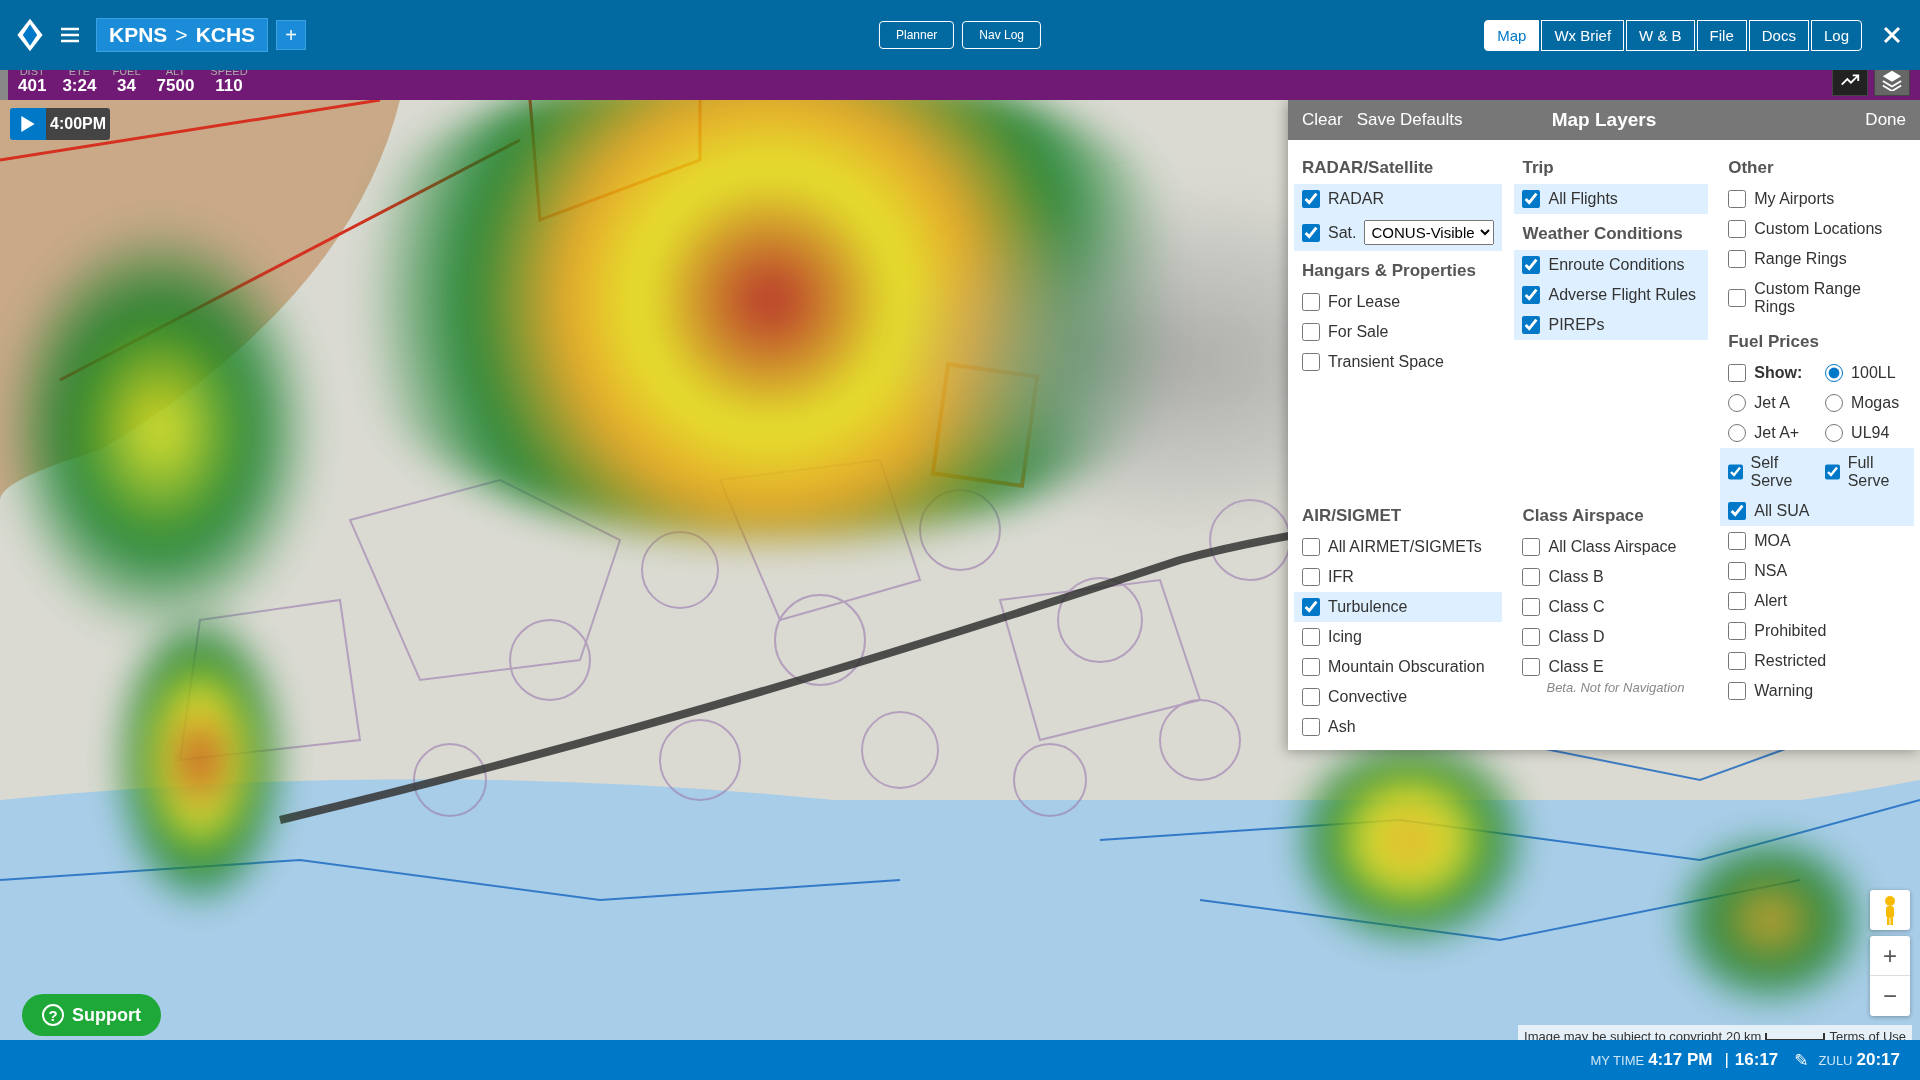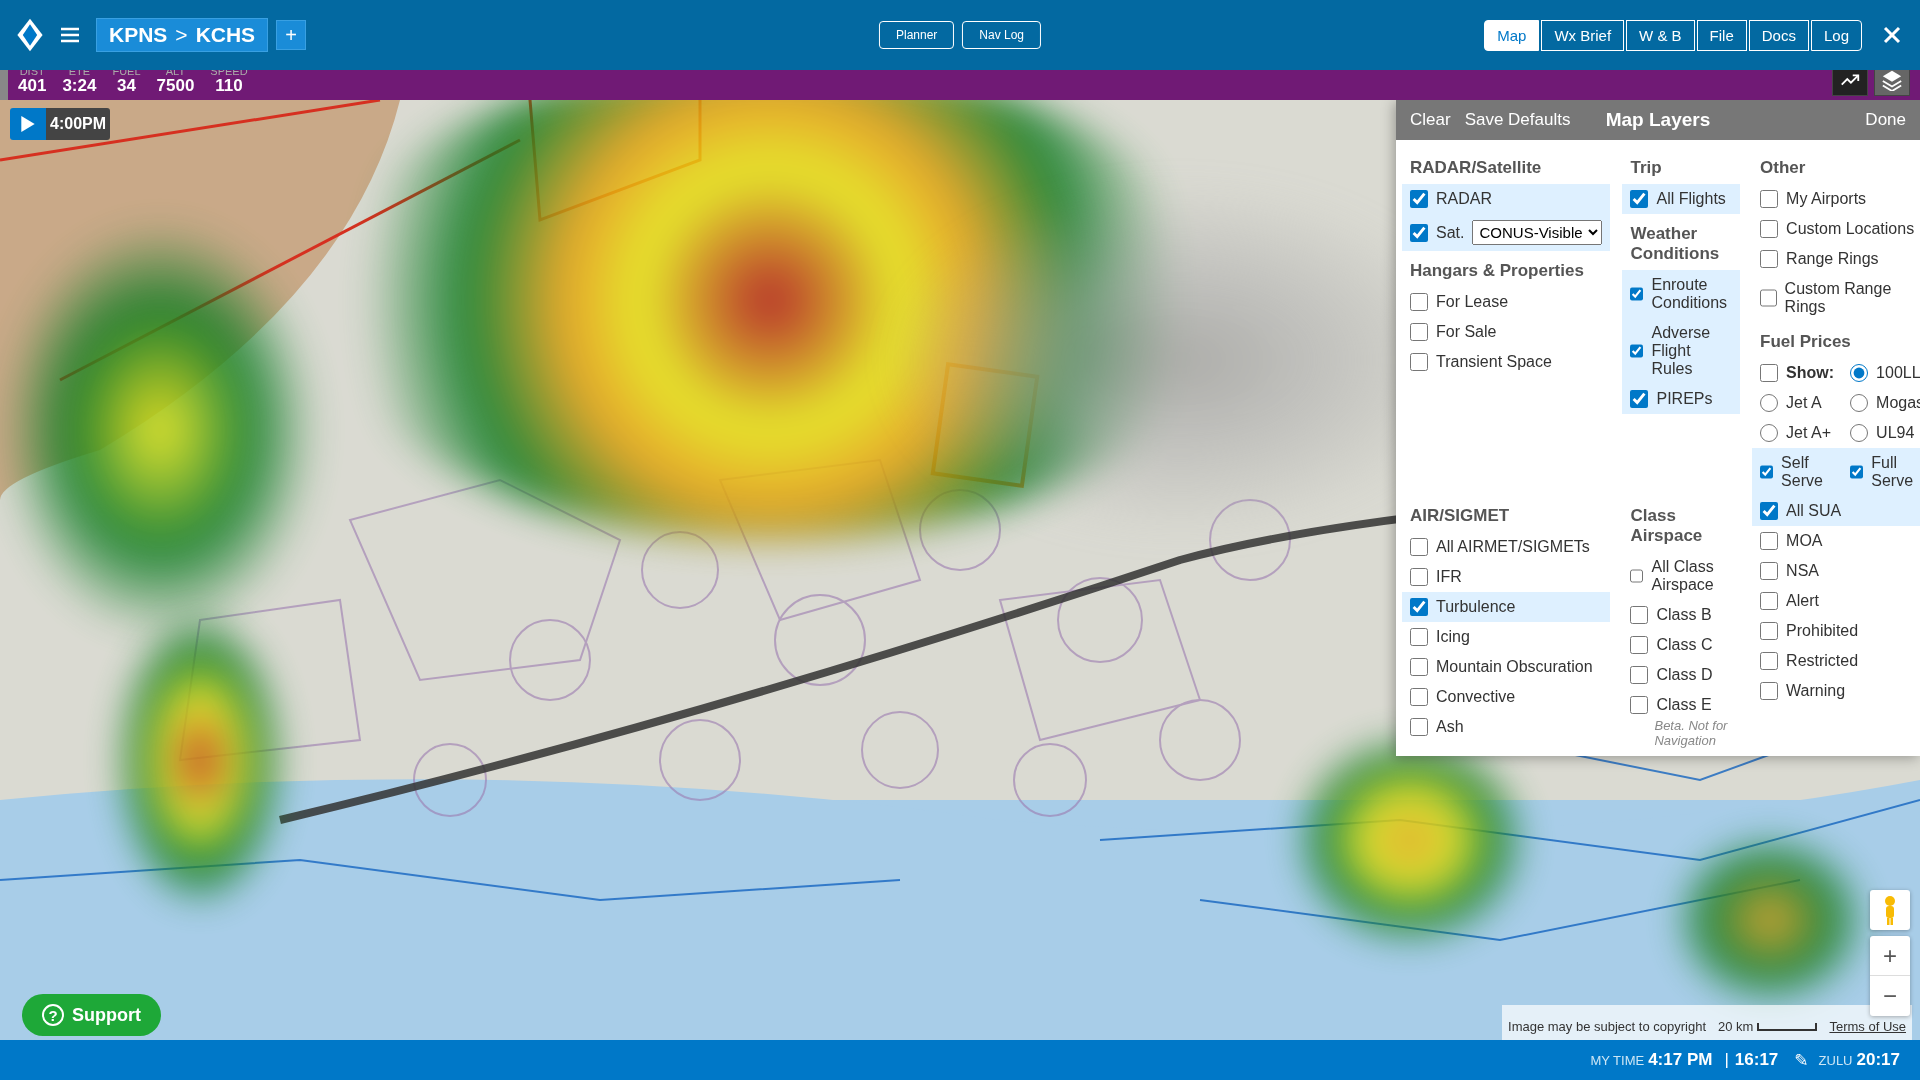--- a/index.html
+++ b/index.html
@@ -36,21 +36,21 @@
 
 .timectrl { position:absolute; top:108px; left:10px; display:flex; align-items:center; z-index:95; }
 .timectrl .play { width:36px; height:32px; background:#0078c8; display:flex; align-items:center; justify-content:center; cursor:pointer; border-radius:3px 0 0 3px; }
 .timectrl .time { height:32px; background:#444; color:#fff; padding:0 4px; display:flex; align-items:center; font-size:16px; font-weight:bold; border-radius:0 3px 3px 0; }
 
 
 .map { position:absolute; top:100px; left:0; right:0; bottom:32px; overflow:hidden; }
 .map-bg { position:absolute; inset:0; }
 
 
-.panel { position:absolute; top:100px; right:0; width:524px; background:#fff; box-shadow:-2px 2px 12px rgba(0,0,0,.3); z-index:90; font-size:16px; }
+.panel { position:absolute; top:100px; right:0; width:632px; background:#fff; box-shadow:-2px 2px 12px rgba(0,0,0,.3); z-index:90; font-size:16px; }
 .panel-head { background:#777; color:#fff; display:flex; align-items:center; padding:10px 14px; font-size:17px; }
 .panel-head .title { position:absolute; left:50%; transform:translateX(-50%); font-weight:bold; font-size:19px; }
 .panel-head .act { cursor:pointer; margin-right:14px; }
 .panel-head .done { margin-left:auto; cursor:pointer; }
 .panel-body { display:grid; grid-template-columns:1fr 1fr 1fr; gap:0; padding:8px 0; }
 .pcol { padding:0 6px; }
 .sect-title { font-weight:bold; color:#555; padding:10px 8px 6px; font-size:17px; }
 .pitem { display:flex; align-items:center; padding:6px 8px; cursor:pointer; font-size:16px; color:#333; }
 .pitem input[type=checkbox], .pitem input[type=radio] { margin-right:8px; width:18px; height:18px; accent-color:#0078c8; }
 .pitem.hl { background:#def0ff; }
@@ -58,21 +58,21 @@
 .beta-note { font-size:13px; color:#888; font-style:italic; padding-left:32px; margin-top:-2px; }
 .fuel-grid { display:grid; grid-template-columns:1fr 1fr; }
 
 
 .pegman { position:absolute; right:10px; bottom:150px; width:40px; height:40px; background:#fff; border-radius:3px; box-shadow:0 1px 4px rgba(0,0,0,.3); display:flex; align-items:center; justify-content:center; z-index:80; }
 .zoom { position:absolute; right:10px; bottom:64px; width:40px; background:#fff; border-radius:3px; box-shadow:0 1px 4px rgba(0,0,0,.3); z-index:80; }
 .zoom div { height:40px; display:flex; align-items:center; justify-content:center; font-size:24px; color:#555; cursor:pointer; }
 .zoom div:first-child { border-bottom:1px solid #ddd; }
 
 
-.attr { position:absolute; bottom:32px; right:8px; font-size:13px; color:#333; background:rgba(255,255,255,.7); padding:14px 6px; z-index:70; display:flex; gap:12px; }
+.attr { position:absolute; bottom:32px; right:8px; font-size:13px; color:#333; background:rgba(255,255,255,.7); padding:4px 6px; z-index:70; display:flex; gap:4px; }
 .attr a { color:#333; text-decoration:underline; cursor:pointer; }
 .scale { display:flex; align-items:center; gap:4px; }
 .scale .bar { width:60px; height:8px; border:2px solid #333; border-top:none; }
 
 
 .bottombar { position:absolute; bottom:0; left:0; right:0; height:40px; background:#0078c8; color:#fff; display:flex; align-items:center; justify-content:flex-end; padding:0 14px; font-size:17px; z-index:100; }
 .bottombar .lbl { font-size:13px; margin-right:4px; color:#cce6f5; }
 .bottombar .val { font-weight:bold; margin-right:6px; }
 .bottombar .sep { margin:0 6px; }
 .bottombar .pencil { margin:0 10px; }

